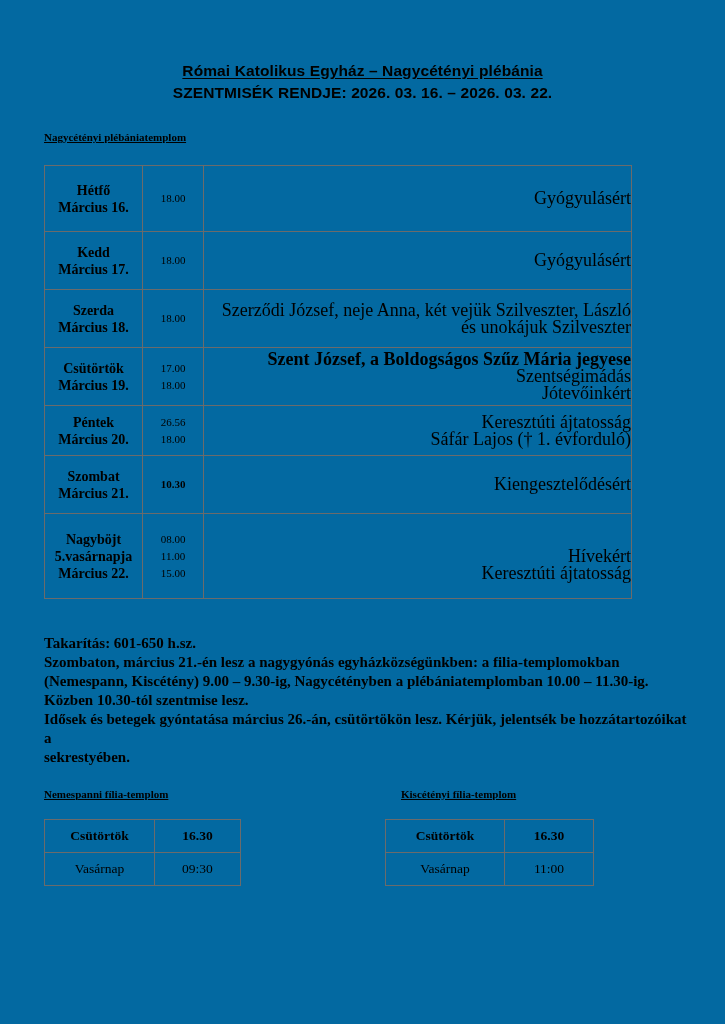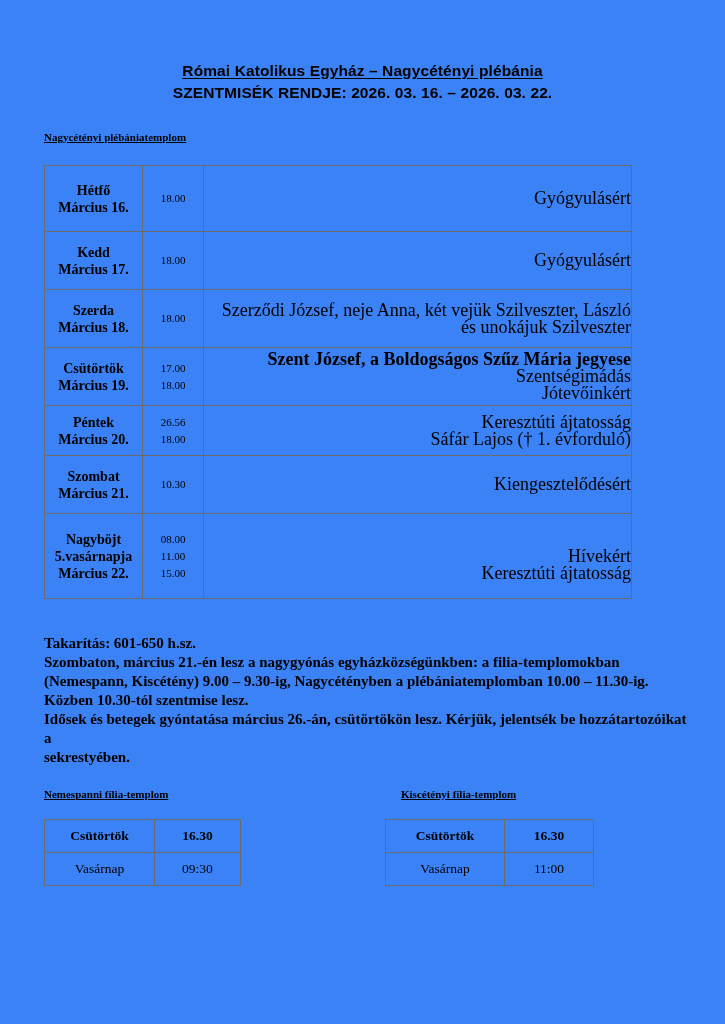--- a/index.html
+++ b/index.html
@@ -14,21 +14,21 @@
     font-family: "Liberation Serif", "DejaVu Serif", serif;
     color: #000000;
     overflow: hidden;
   }
 
   .page {
     position: absolute;
     left: 0; top: 0;
     width: 725px;
     height: 1024px;
-    background: #3b82f6;
+    background: #0369a1;
   }
 
   
   .doc-header {
     position: absolute;
     left: 0;
     top: 60px;
     width: 725px;
     text-align: center;
     font-family: "Liberation Sans", "DejaVu Sans", sans-serif;
@@ -84,21 +84,21 @@
     font-size: 14px;
     line-height: 17px;
     padding: 6px 2px;
   }
   .cell-time {
     text-align: center;
     font-size: 11px;
     line-height: 17px;
     padding: 6px 2px;
   }
-  .cell-time.bold { font-weight: normal; }
+  .cell-time.bold { font-weight: bold; }
   .cell-int {
     text-align: right;
     font-size: 18px;
     line-height: 17px;
     padding: 6px 8px;
   }
   .cell-int .strong { font-weight: bold; }
   .cell-int .blank { display: block; height: 17px; }
 
   .row-h-lg  { height: 66px; }

